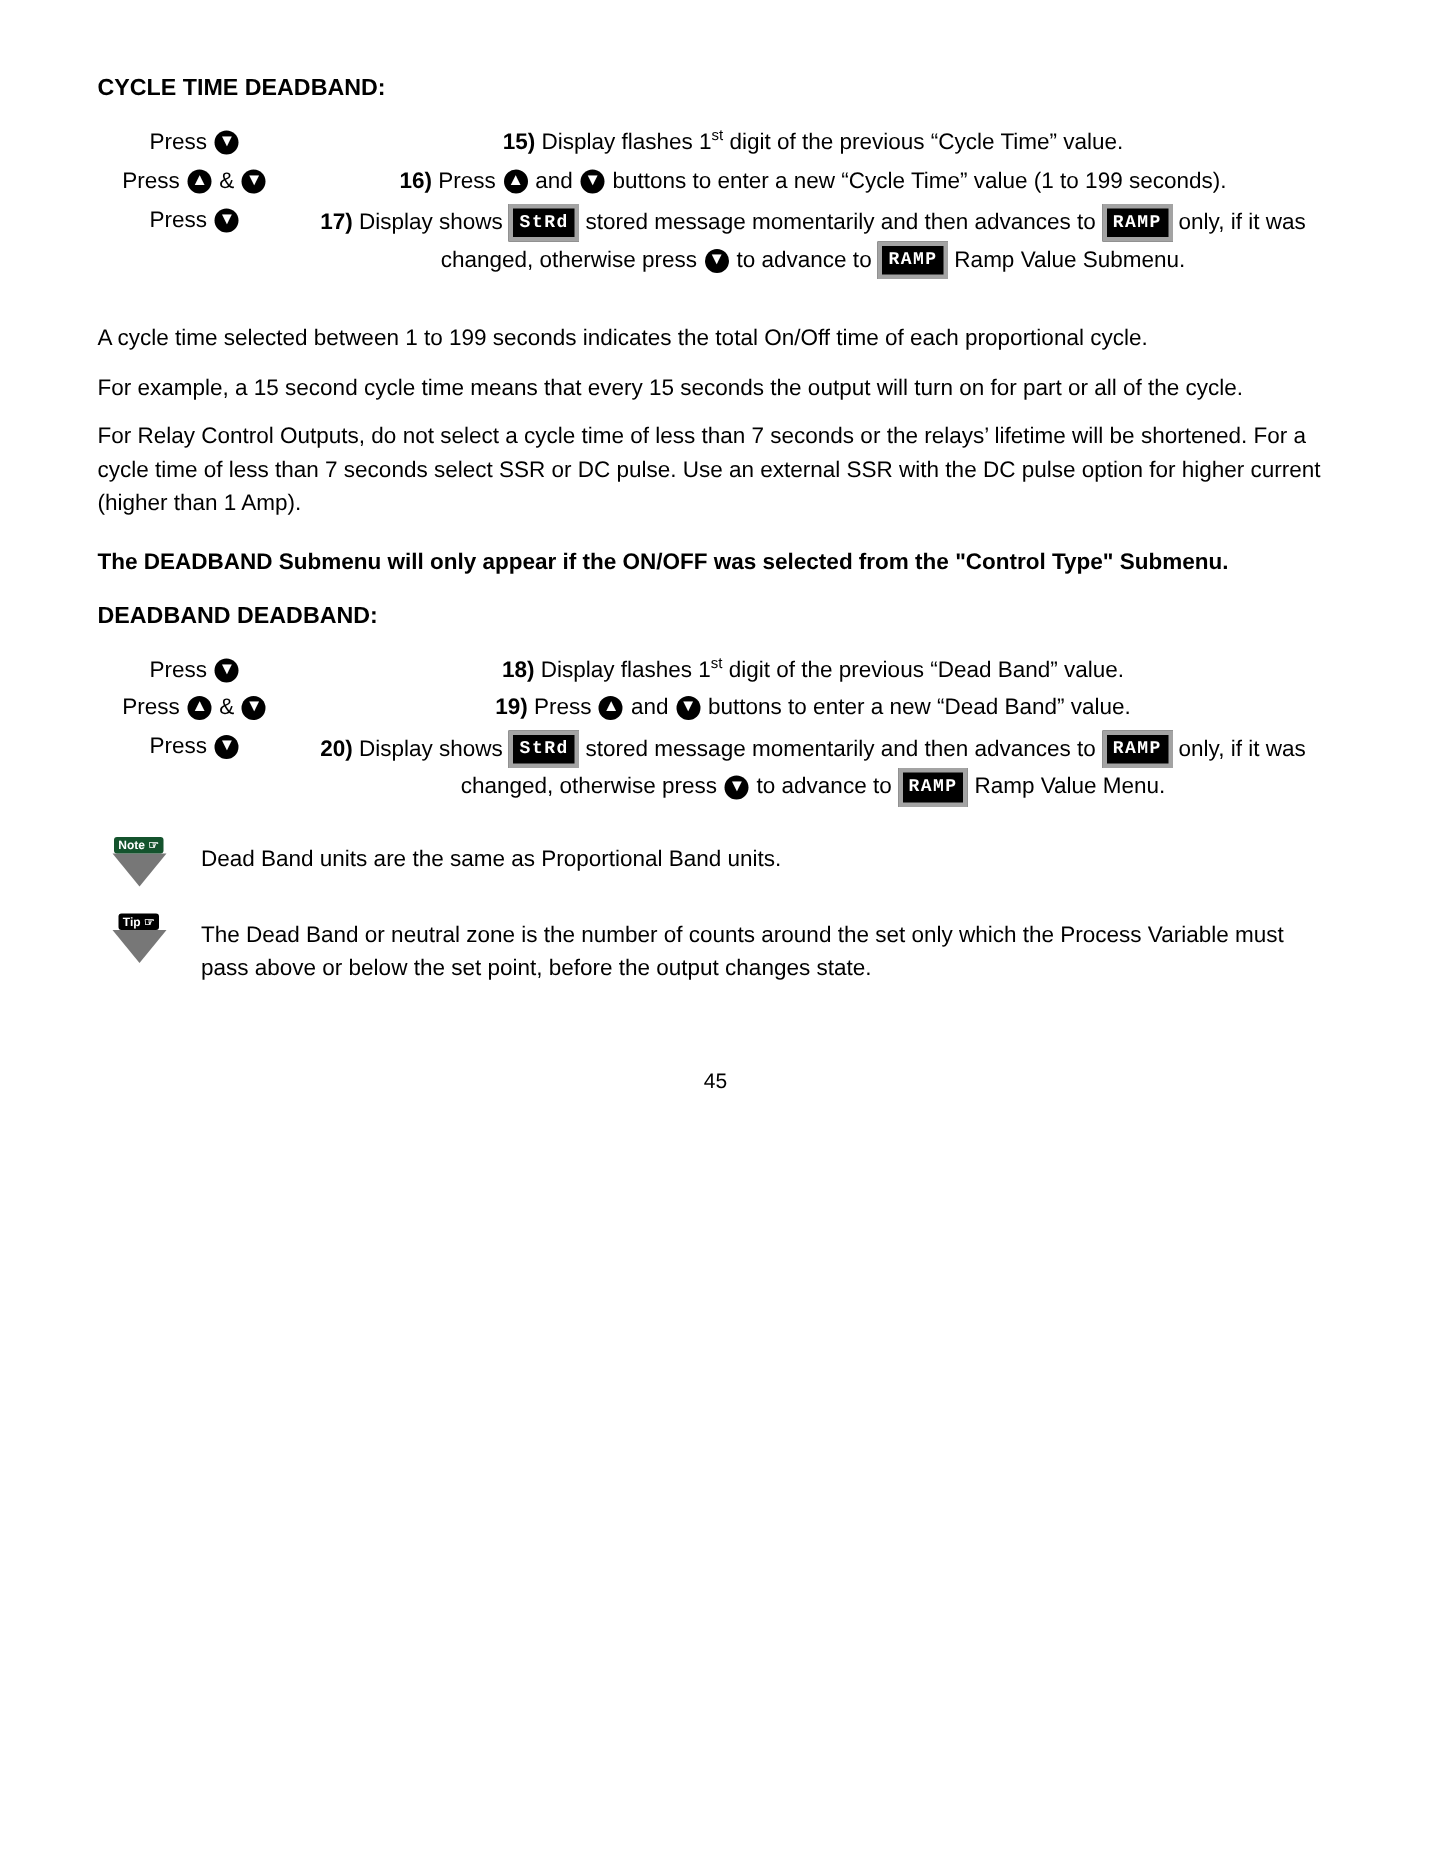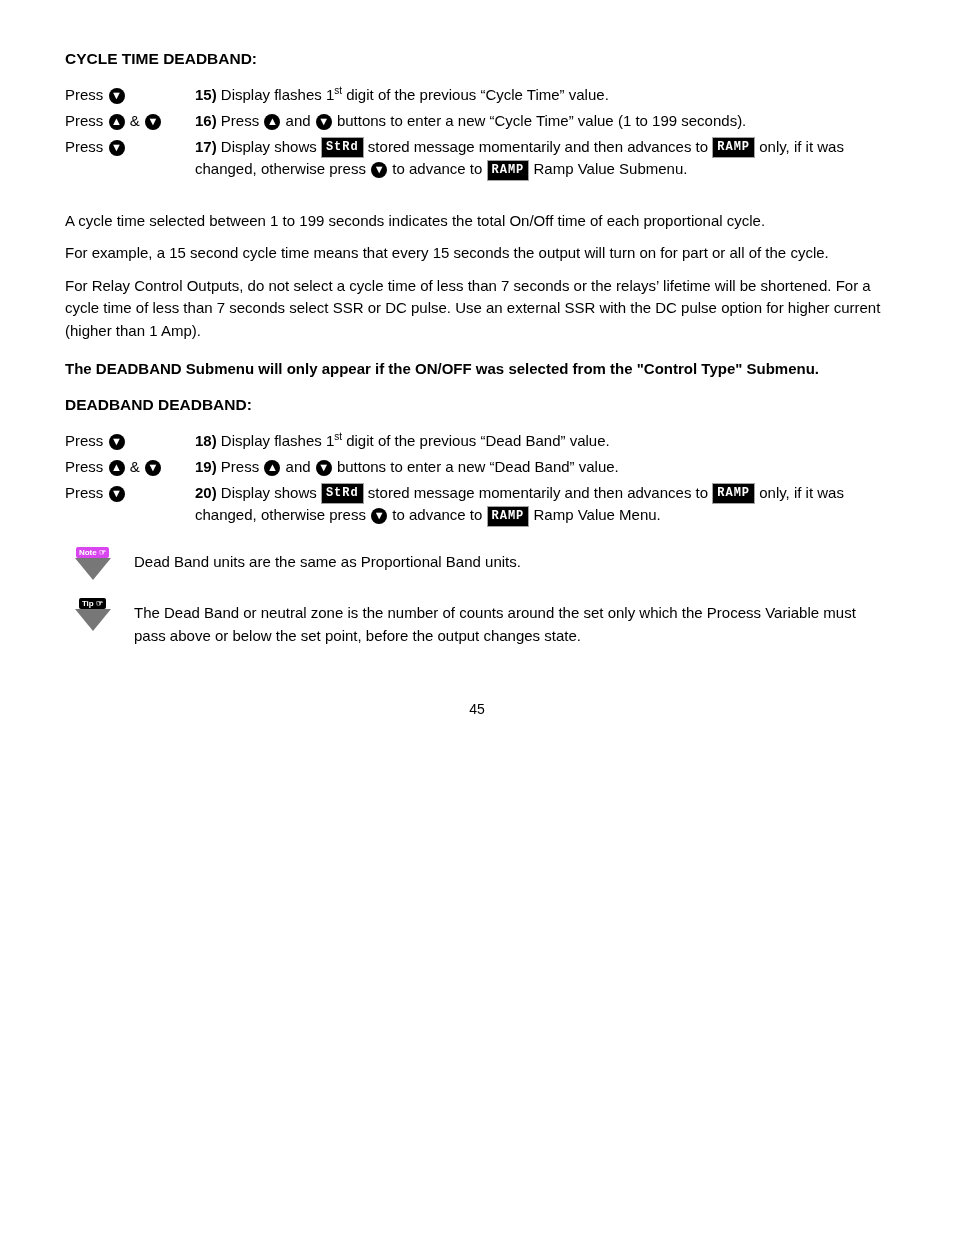--- a/index.html
+++ b/index.html
@@ -16,20 +16,21 @@
     h2.section-title {
       font-size: 15.5px;
       font-weight: bold;
       margin-bottom: 14px;
     }
 
     .press-table {
       width: 100%;
       border-collapse: collapse;
       margin-bottom: 10px;
+      text-align: center;
     }
     .press-table td {
       vertical-align: top;
       padding: 2px 0;
       line-height: 1.45;
     }
     .press-table .col-press {
       width: 130px;
       white-space: nowrap;
     }
@@ -55,21 +56,21 @@
     .lcd-display {
       display: inline-block;
       background: #000;
       color: #fff;
       font-family: 'Courier New', monospace;
       font-size: 12px;
       font-weight: bold;
       padding: 1px 4px;
       letter-spacing: 1px;
       vertical-align: middle;
-      border: 1px solid #a3a3a3;
+      border: 3px solid #a3a3a3;
     }
 
     .paragraph-block {
       line-height: 1.5;
       margin-bottom: 10px;
     }
 
     .bold-note {
       font-weight: bold;
       line-height: 1.45;
@@ -93,21 +94,21 @@
 
     .note-icon-wrap {
       display: flex;
       flex-direction: column;
       align-items: center;
       margin-right: 14px;
       flex-shrink: 0;
       width: 55px;
     }
     .note-icon-badge {
-      background: #d946ef;
+      background: #14532d;
       color: #fff;
       font-size: 8px;
       font-weight: bold;
       padding: 1px 3px;
       border-radius: 2px;
       white-space: nowrap;
       margin-bottom: 0px;
       z-index: 1;
     }
     .tip-icon-badge {

